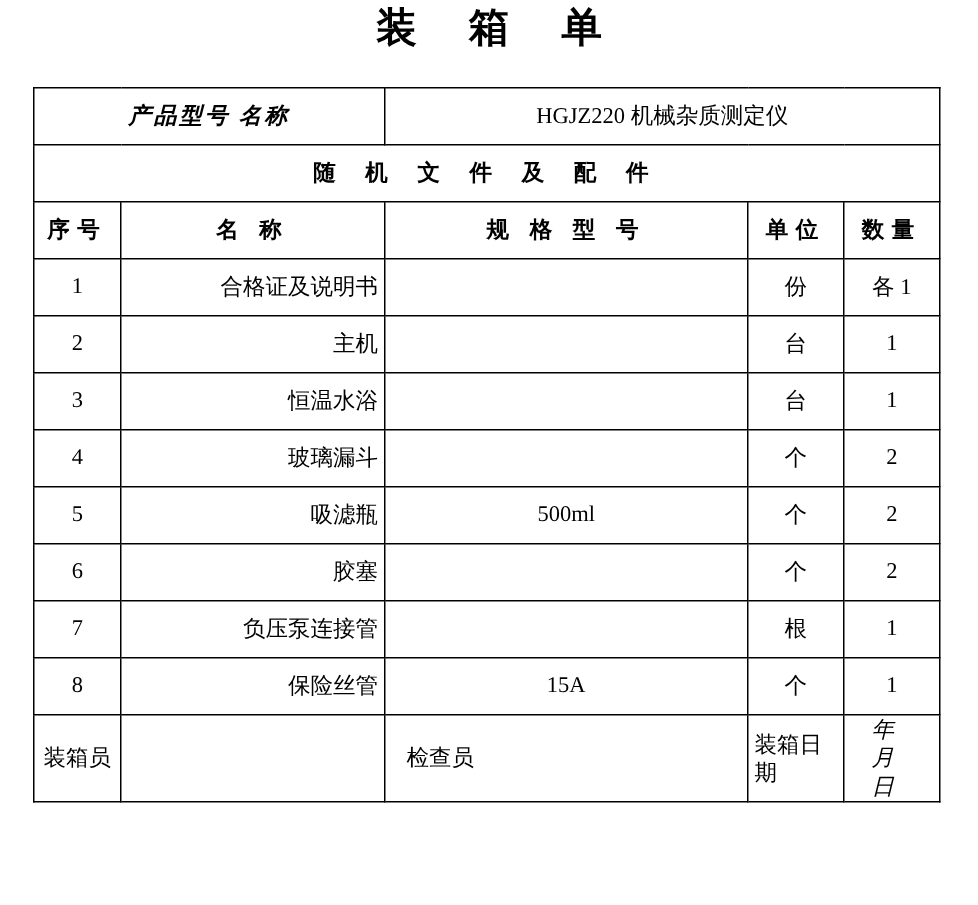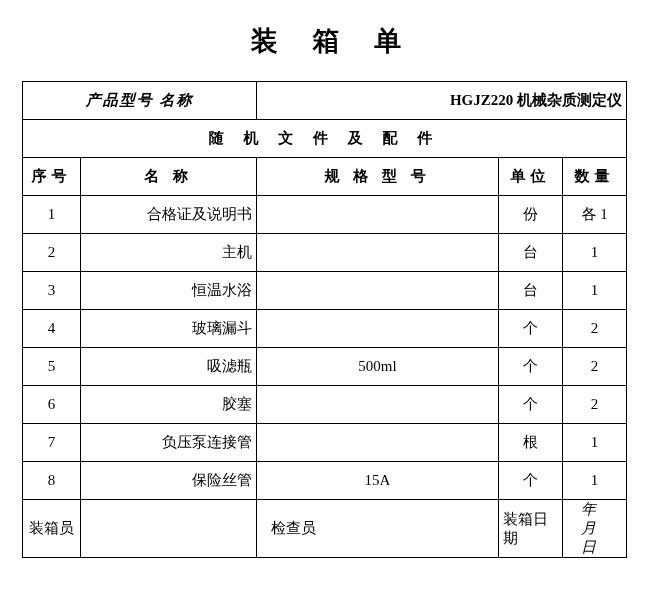--- a/index.html
+++ b/index.html
@@ -18,21 +18,21 @@
     position: relative;
     width: 652px;
     height: 603px;
     box-sizing: border-box;
   }
   .doc-title {
     text-align: center;
     font-size: 27px;
     font-weight: bold;
     letter-spacing: 14px;
-    padding-top: 23px;
+    padding-top: 0;
     padding-left: 14px;
     font-family: "Liberation Serif", "DejaVu Serif", serif;
   }
   table.packing {
     border-collapse: collapse;
     width: 520px;
     margin-left: 22px;
     margin-top: 22px;
     table-layout: fixed;
   }
@@ -47,23 +47,23 @@
     height: 62px;
   }
   .cell-model-label {
     text-align: center;
     font-size: 19px;
     font-weight: bold;
     font-style: italic;
     letter-spacing: 2px;
   }
   .cell-model-value {
-    text-align: right;
-    font-size: 15px;
-    font-weight: bold;
+    text-align: center;
+    font-size: 15px;
+    font-weight: normal;
   }
   .row-section td {
     height: 44px;
     text-align: center;
     font-size: 21px;
     font-weight: bold;
     letter-spacing: 8px;
     margin-top: 40px;
   }
   .row-header td {

